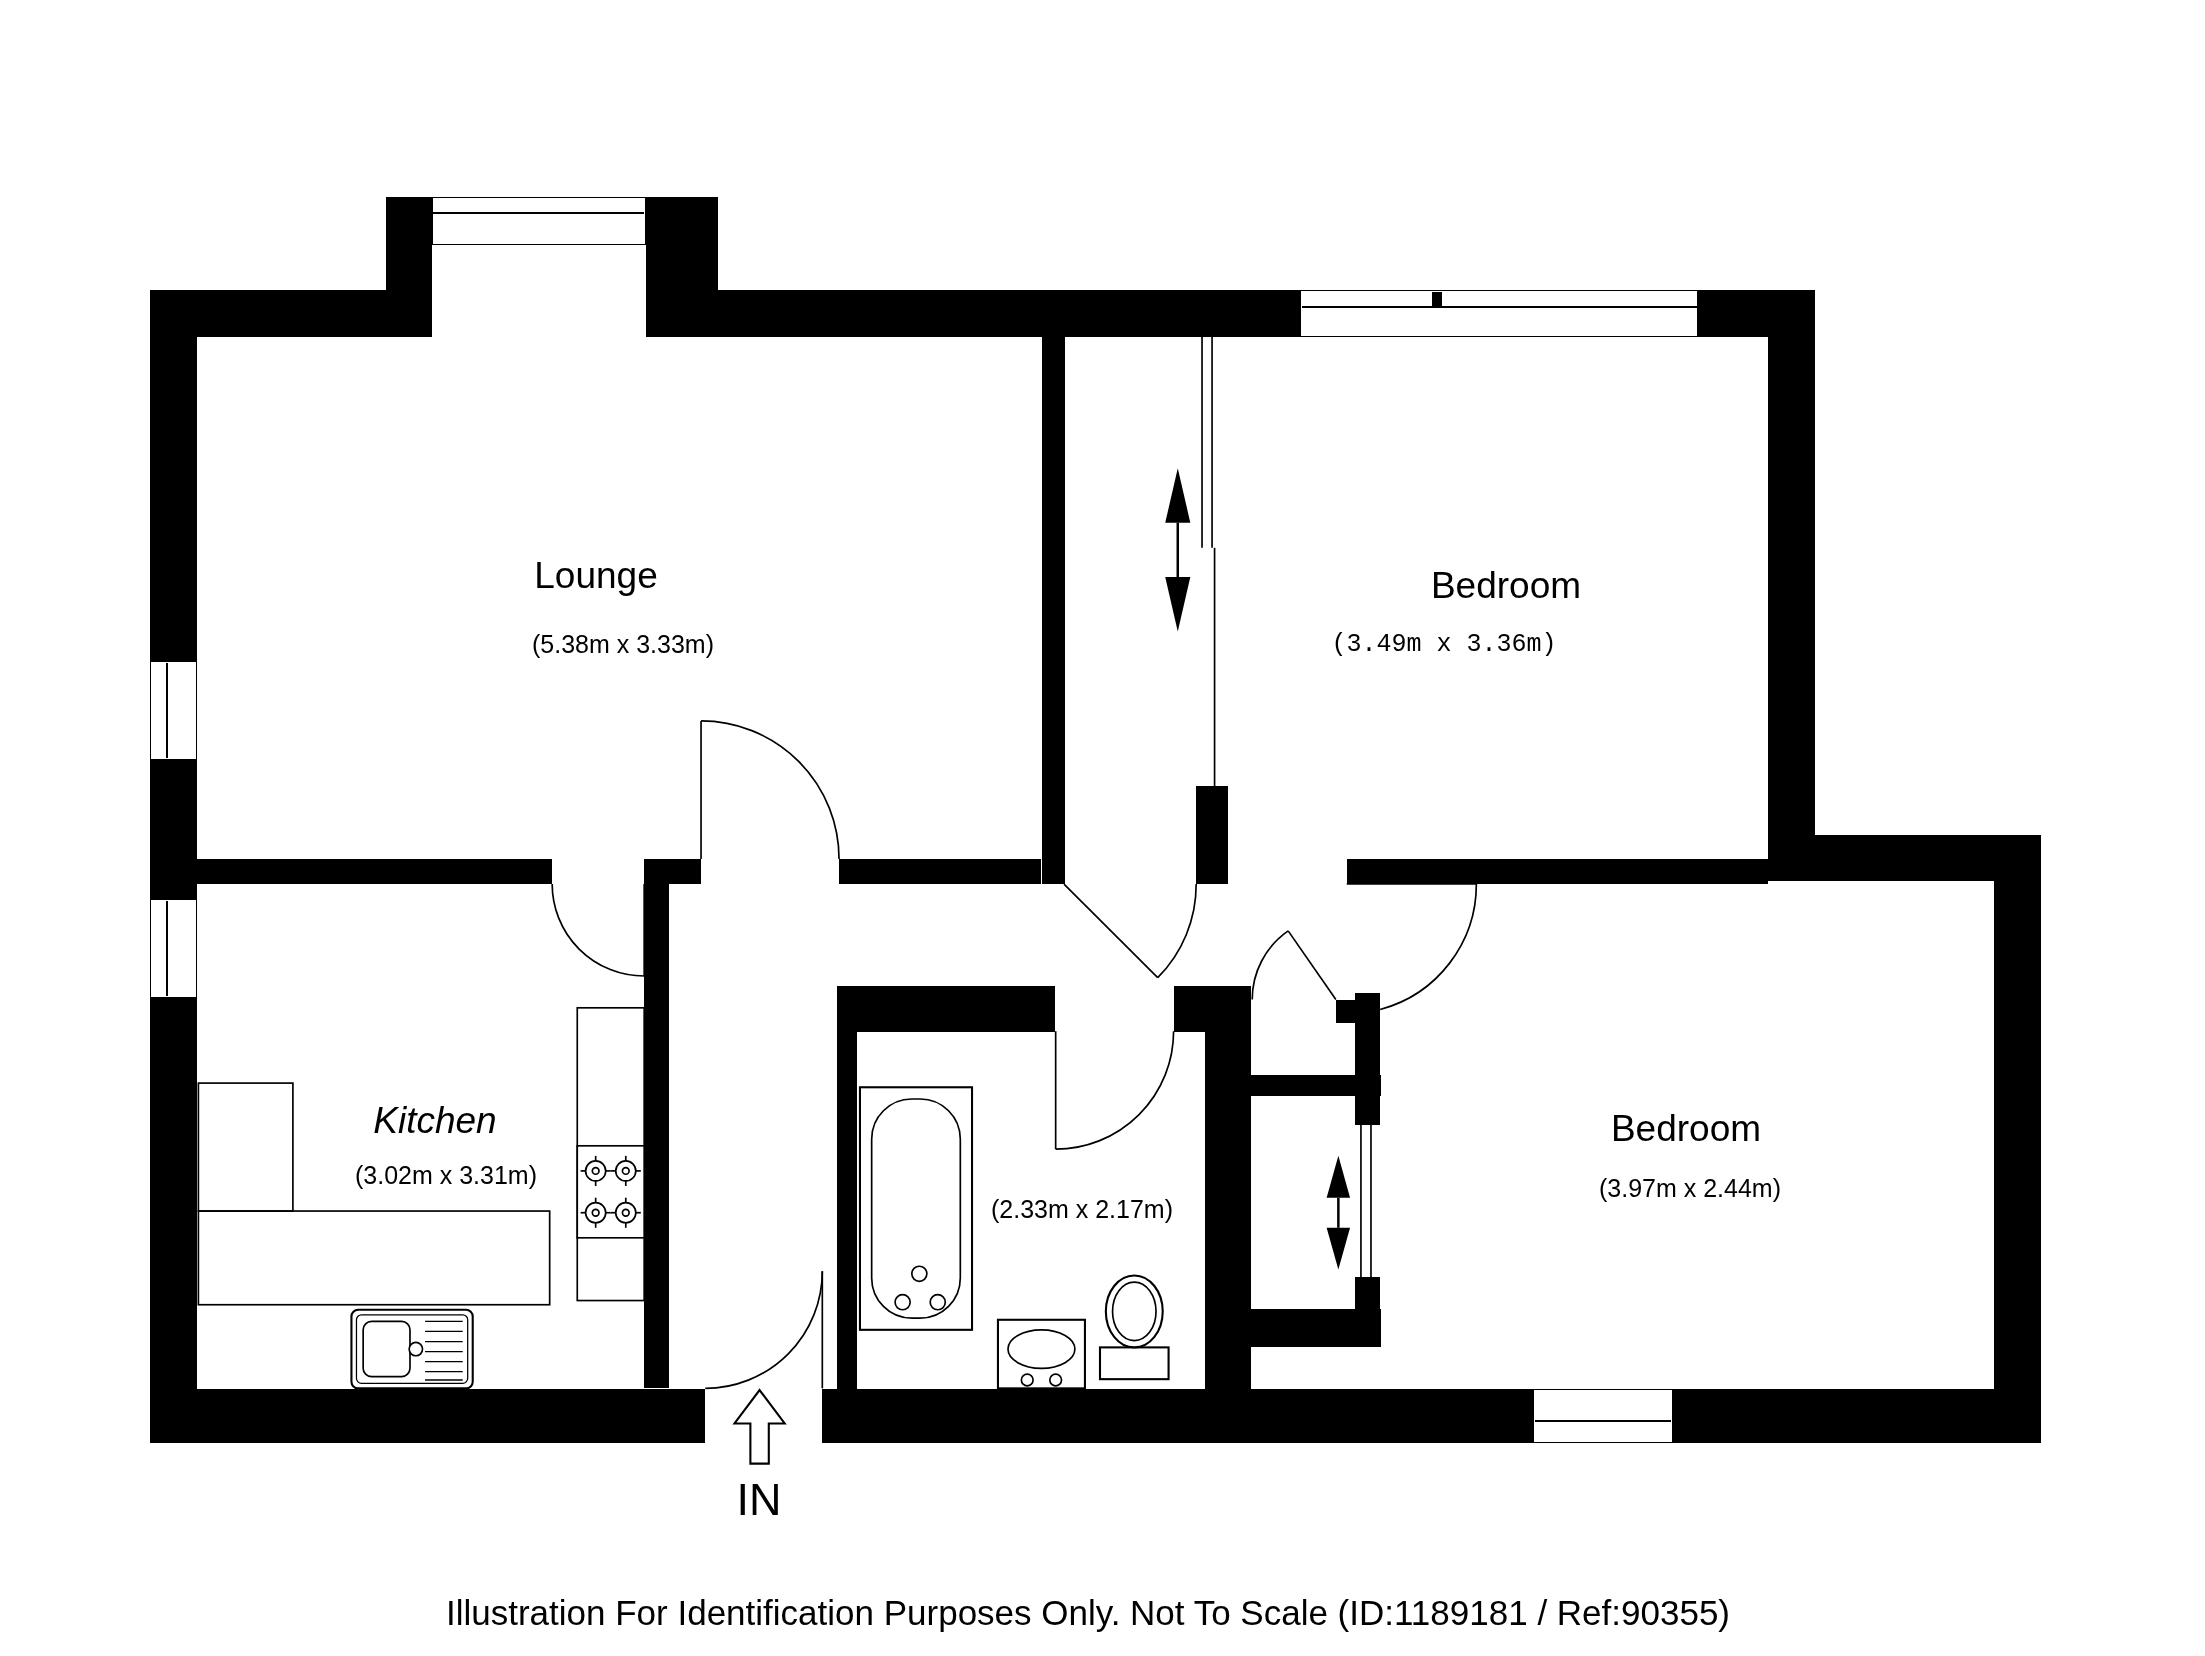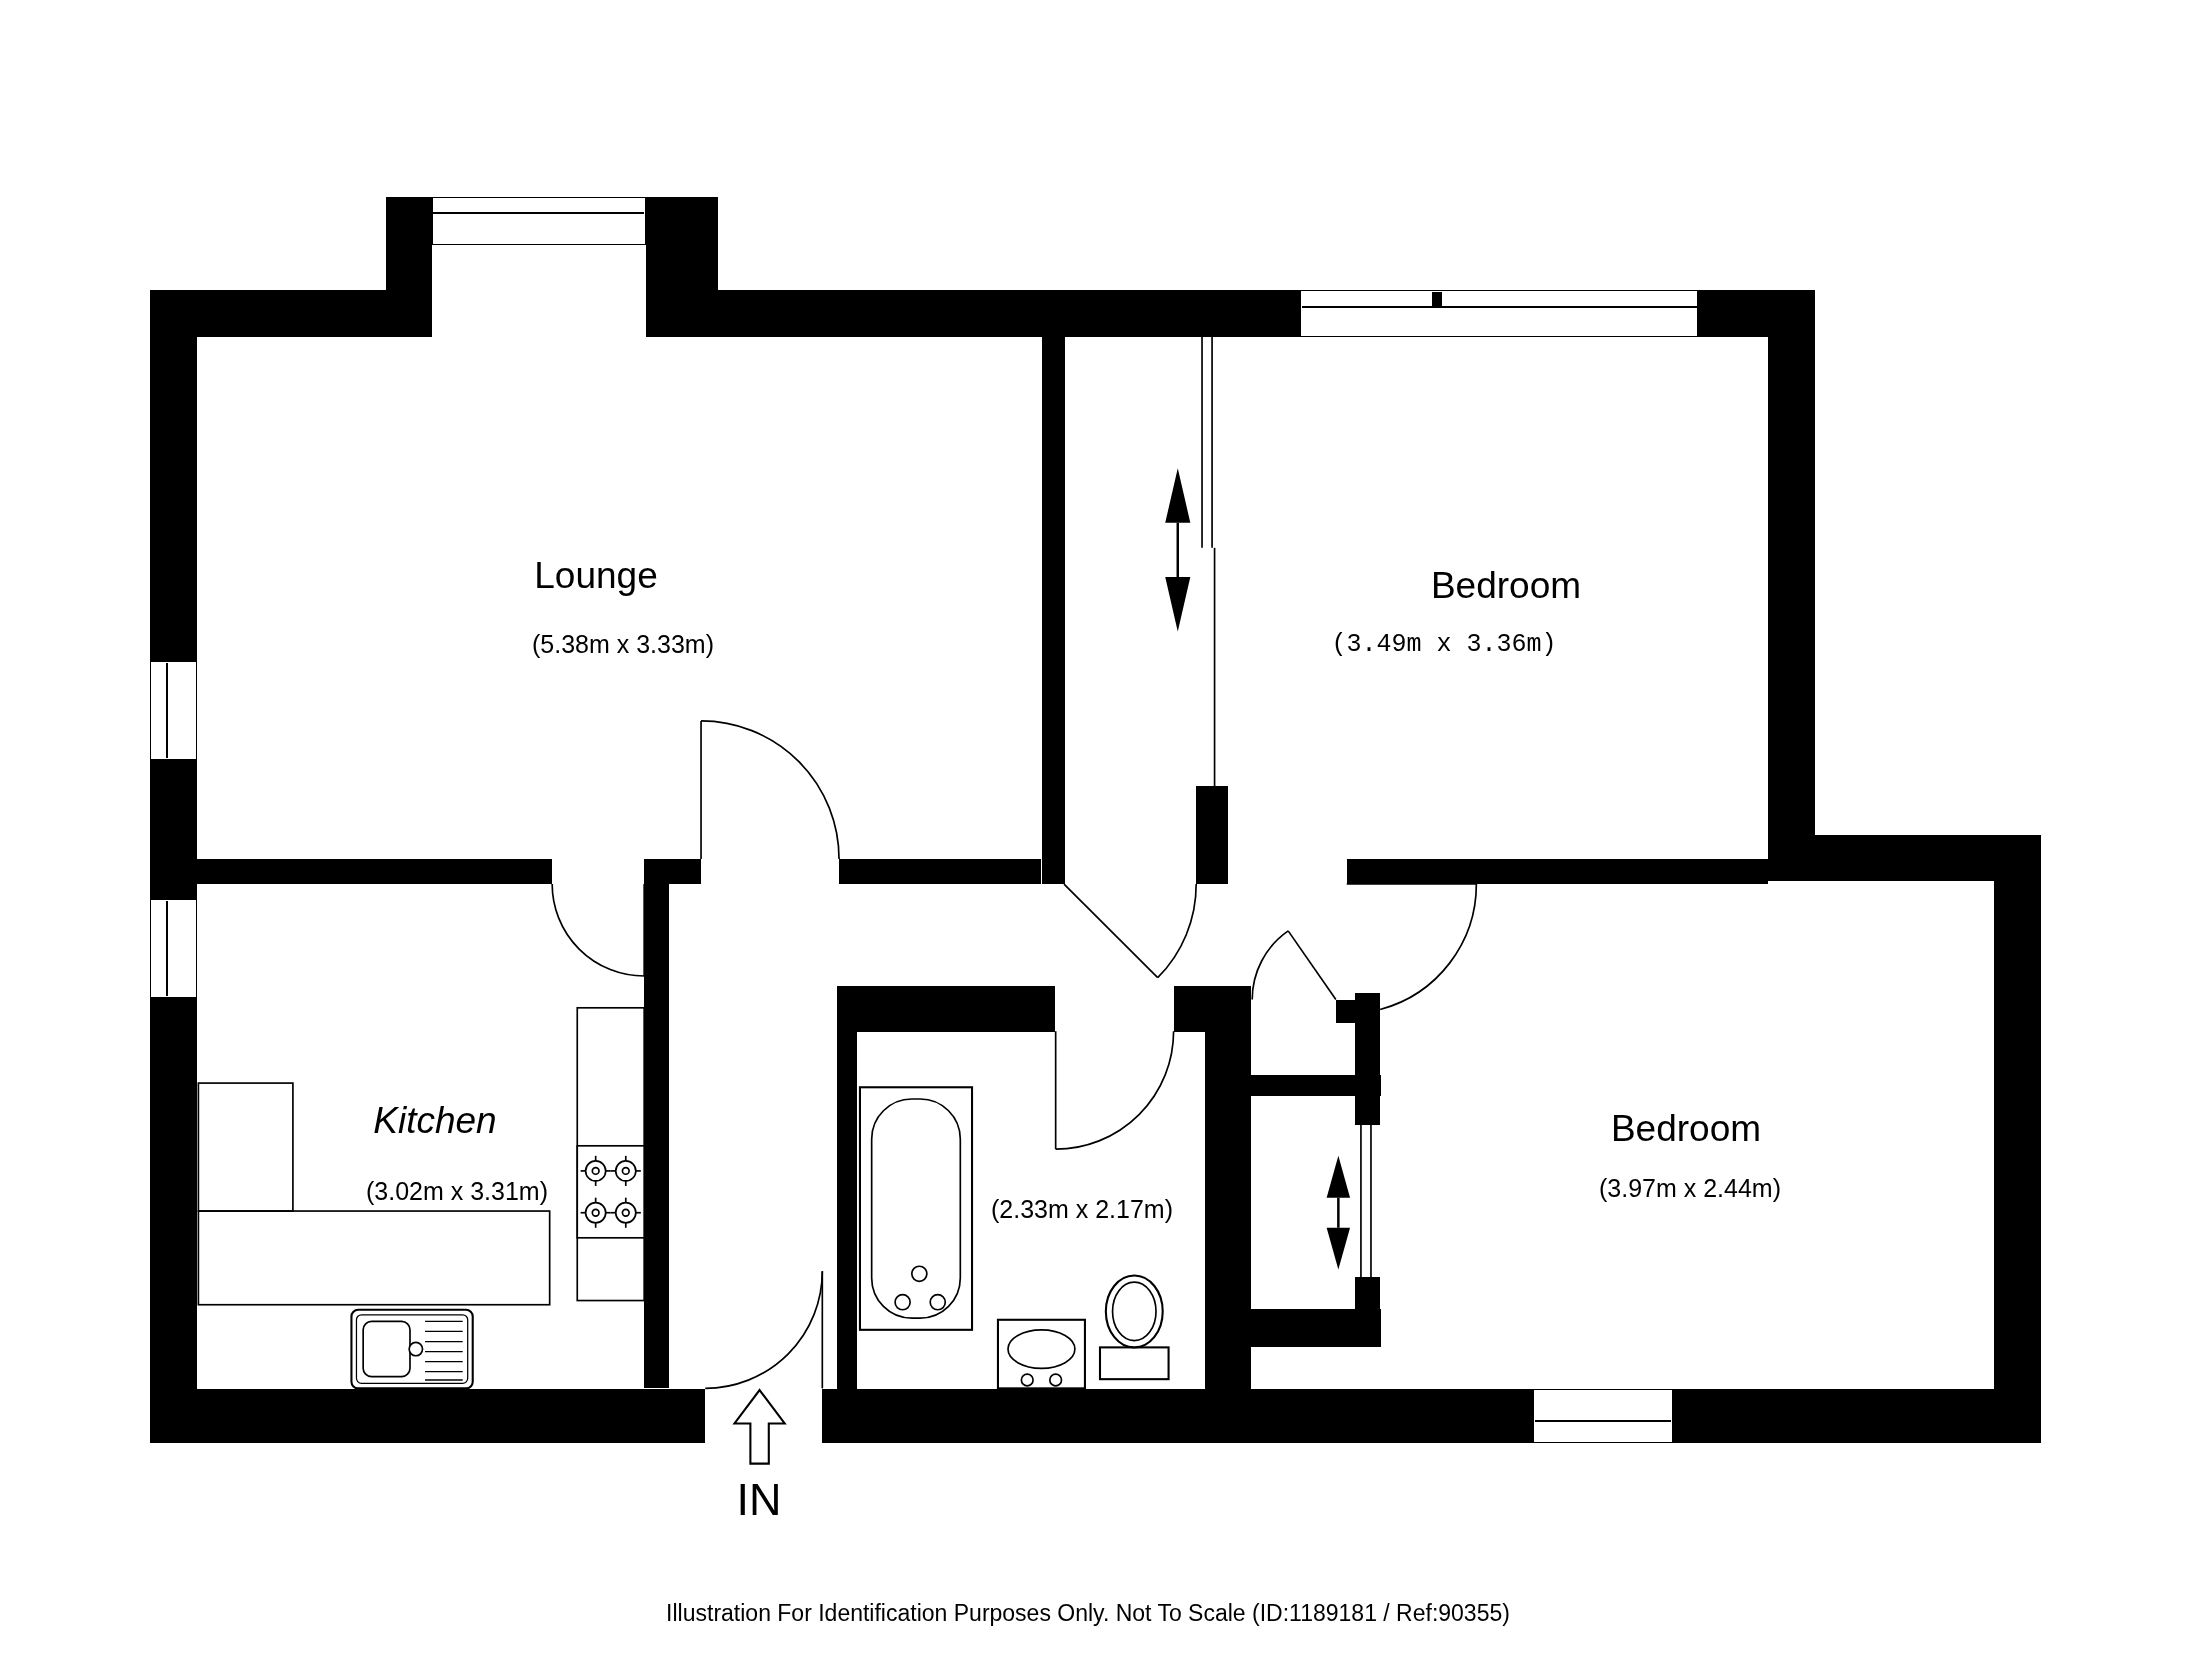--- a/index.html
+++ b/index.html
@@ -5,21 +5,21 @@
   html,body{margin:0;padding:0;background:#ffffff;}
   #plan{position:relative;width:2205px;height:1656px;background:#ffffff;overflow:hidden;
         font-family:"Liberation Sans", sans-serif;color:#000;}
   .w{position:absolute;background:#000;}
   .win{position:absolute;background:#fff;border:1.7px solid #000;box-sizing:border-box;}
   .wline{position:absolute;background:#000;}
   .label{position:absolute;transform:translate(-50%,-50%);white-space:nowrap;}
   .room-name{font-size:37px;}
   .room-dims{font-size:25px;}
   .in-label{font-size:45px;}
-  .footer{font-size:23px;}
+  .footer{font-size:35px;}
   svg{position:absolute;left:0;top:0;}
 </style>
 </head>
 <body>
 
 <div id="plan">
 
   <div class="w" style="left:150px;top:290px;width:282px;height:47px;"></div>
   <div class="w" style="left:646px;top:290px;width:654px;height:47px;"></div>
   <div class="w" style="left:1698px;top:290px;width:116px;height:47px;"></div>
@@ -201,21 +201,21 @@
     </g>
   </svg>
 
   <div class="label room-name" style="left:596px;top:576px;">Lounge</div>
   <div class="label room-dims" style="left:623px;top:644px;">(5.38m x 3.33m)</div>
 
   <div class="label room-name" style="left:1506px;top:586px;">Bedroom</div>
   <div class="label room-dims" style="left:1444px;top:644px;font-family:Liberation Mono, monospace;">(3.49m x 3.36m)</div>
 
   <div class="label room-name" style="left:435px;top:1121px;font-style:italic;">Kitchen</div>
-  <div class="label room-dims" style="left:457px;top:1175px;margin-top:16px;">(3.02m x 3.31m)</div>
+  <div class="label room-dims" style="left:446px;top:1175px;">(3.02m x 3.31m)</div>
 
   <div class="label room-dims" style="left:1082px;top:1209px;">(2.33m x 2.17m)</div>
 
   <div class="label room-name" style="left:1686px;top:1129px;">Bedroom</div>
   <div class="label room-dims" style="left:1690px;top:1188px;">(3.97m x 2.44m)</div>
 
   <div class="label in-label" style="left:759px;top:1500px;">IN</div>
 
   <div class="label footer" style="left:1088px;top:1613px;">Illustration For Identification Purposes Only. Not To Scale (ID:1189181 / Ref:90355)</div>
 </div>

